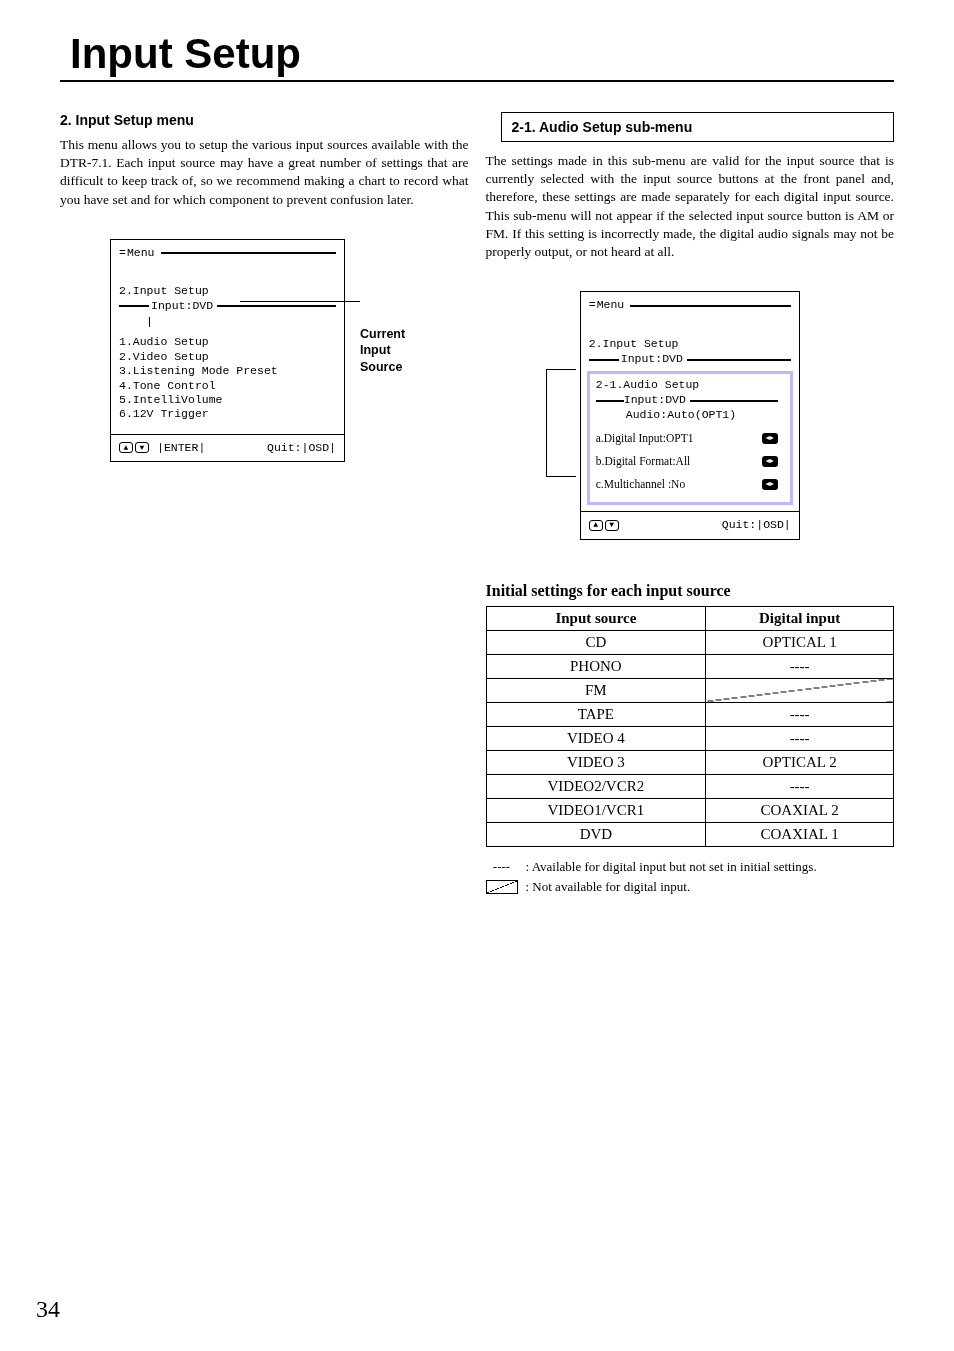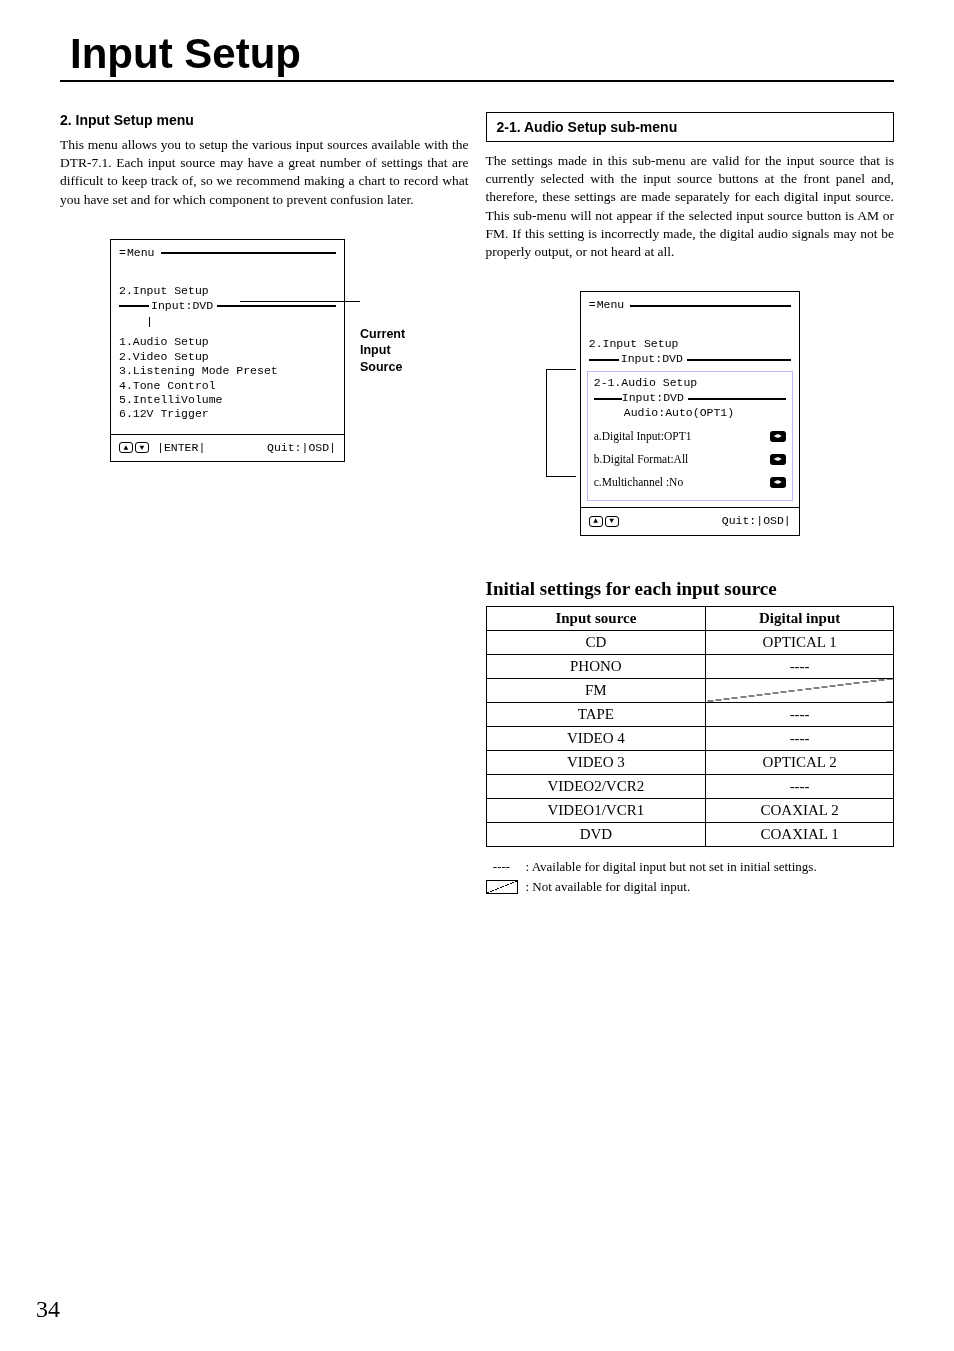--- a/index.html
+++ b/index.html
@@ -40,20 +40,21 @@
       text-align: justify;
       margin-bottom: 30px;
     }
     .sub-heading-box {
       border: 1px solid black;
       padding: 6px 10px;
       font-family: Arial, Helvetica, sans-serif;
       font-size: 14px;
       font-weight: bold;
       margin-bottom: 10px;
+      margin-left: 15px;
     }
     .osd-wrap {
       display: flex;
       align-items: center;
       gap: 15px;
       margin-top: 20px;
     }
     .osd-outer {
       border: 1px solid black;
       width: 235px;
@@ -154,21 +155,21 @@
       justify-content: space-between;
       margin: 8px 0;
       font-family: Liberation Serif, serif;
     }
     .dash-box {
       border-top: 2px double black;
       width: 28px;
     }
     .table-title {
       font-weight: bold;
-      font-size: 19px;
+      font-size: 16px;
       margin-top: 42px;
       margin-bottom: 6px;
     }
     table.digital {
       width: 100%;
       border-collapse: collapse;
       font-size: 15px;
     }
     table.digital th, table.digital td {
       border: 1px solid black;
@@ -188,23 +189,23 @@
       background: linear-gradient(to top left, transparent 48%, black 48%, black 52%, transparent 52%);
       flex-shrink: 0;
     }
     .page-num {
       position: absolute;
       bottom: 28px;
       left: 36px;
       font-size: 24px;
     }
     .osd2-inner {
-      border: 1px solid #c4b5fd;
+      border: 3px solid #c4b5fd;
       margin: 4px 6px 0 6px;
-      padding: 4px 6px 2px 6px;
+      padding: 4px 12px 2px 6px;
     }
     .connector-line {
       position:absolute;
       border-top: 1px solid black;
     }
   </style>
 </head>
 <body>
 
 <div class="page-title">Input Setup</div>

